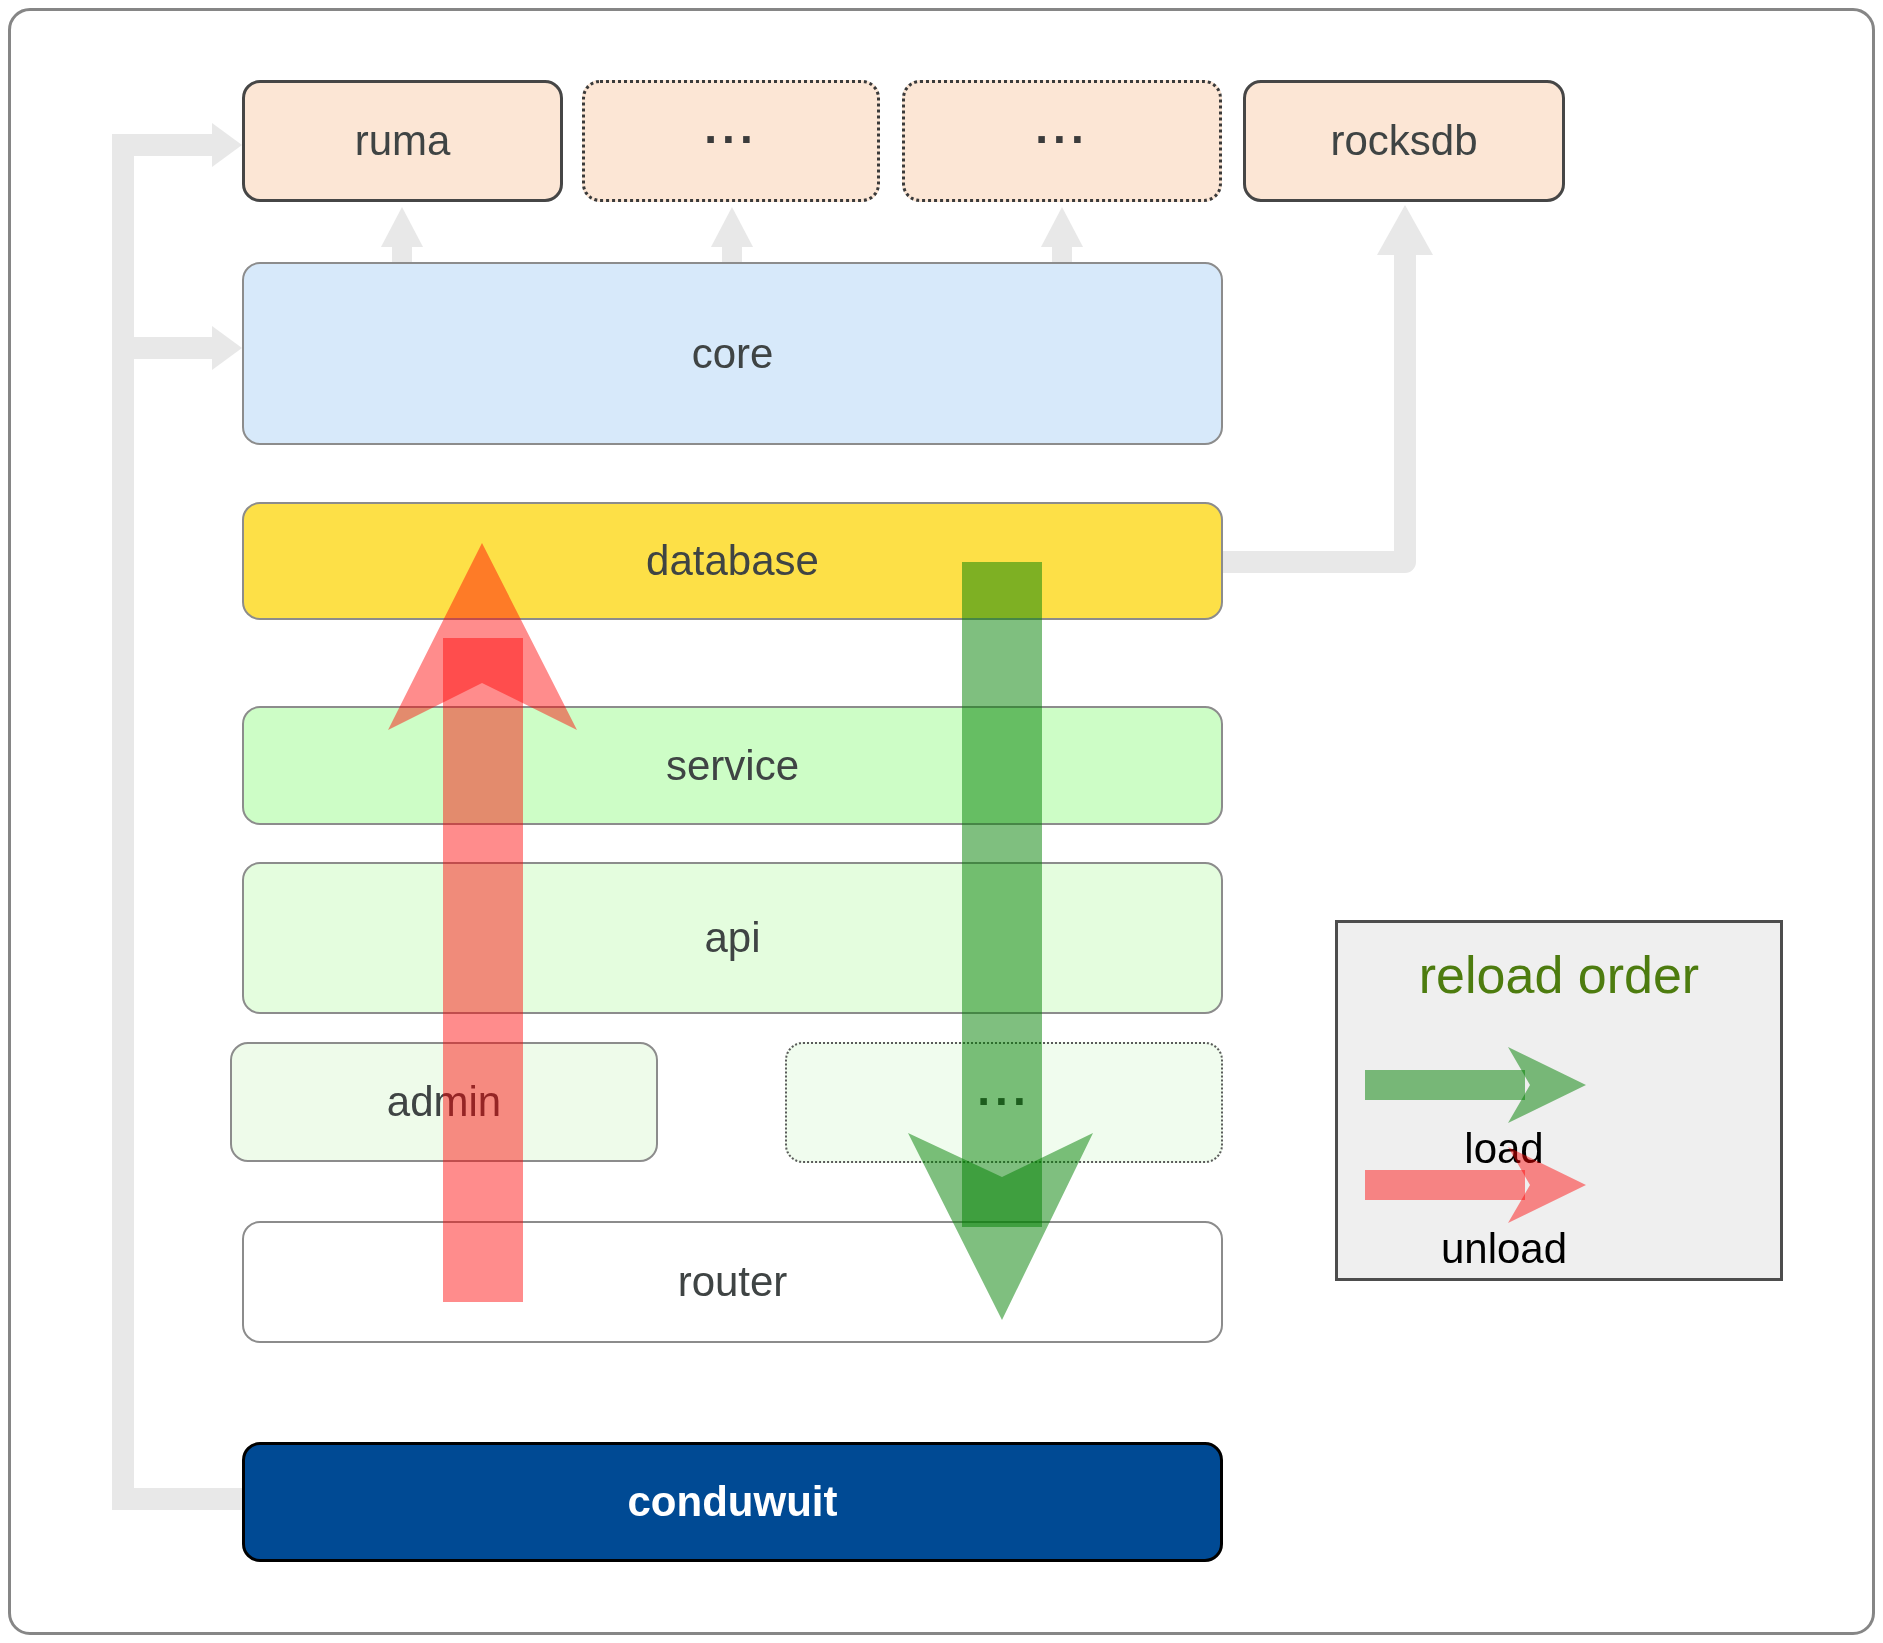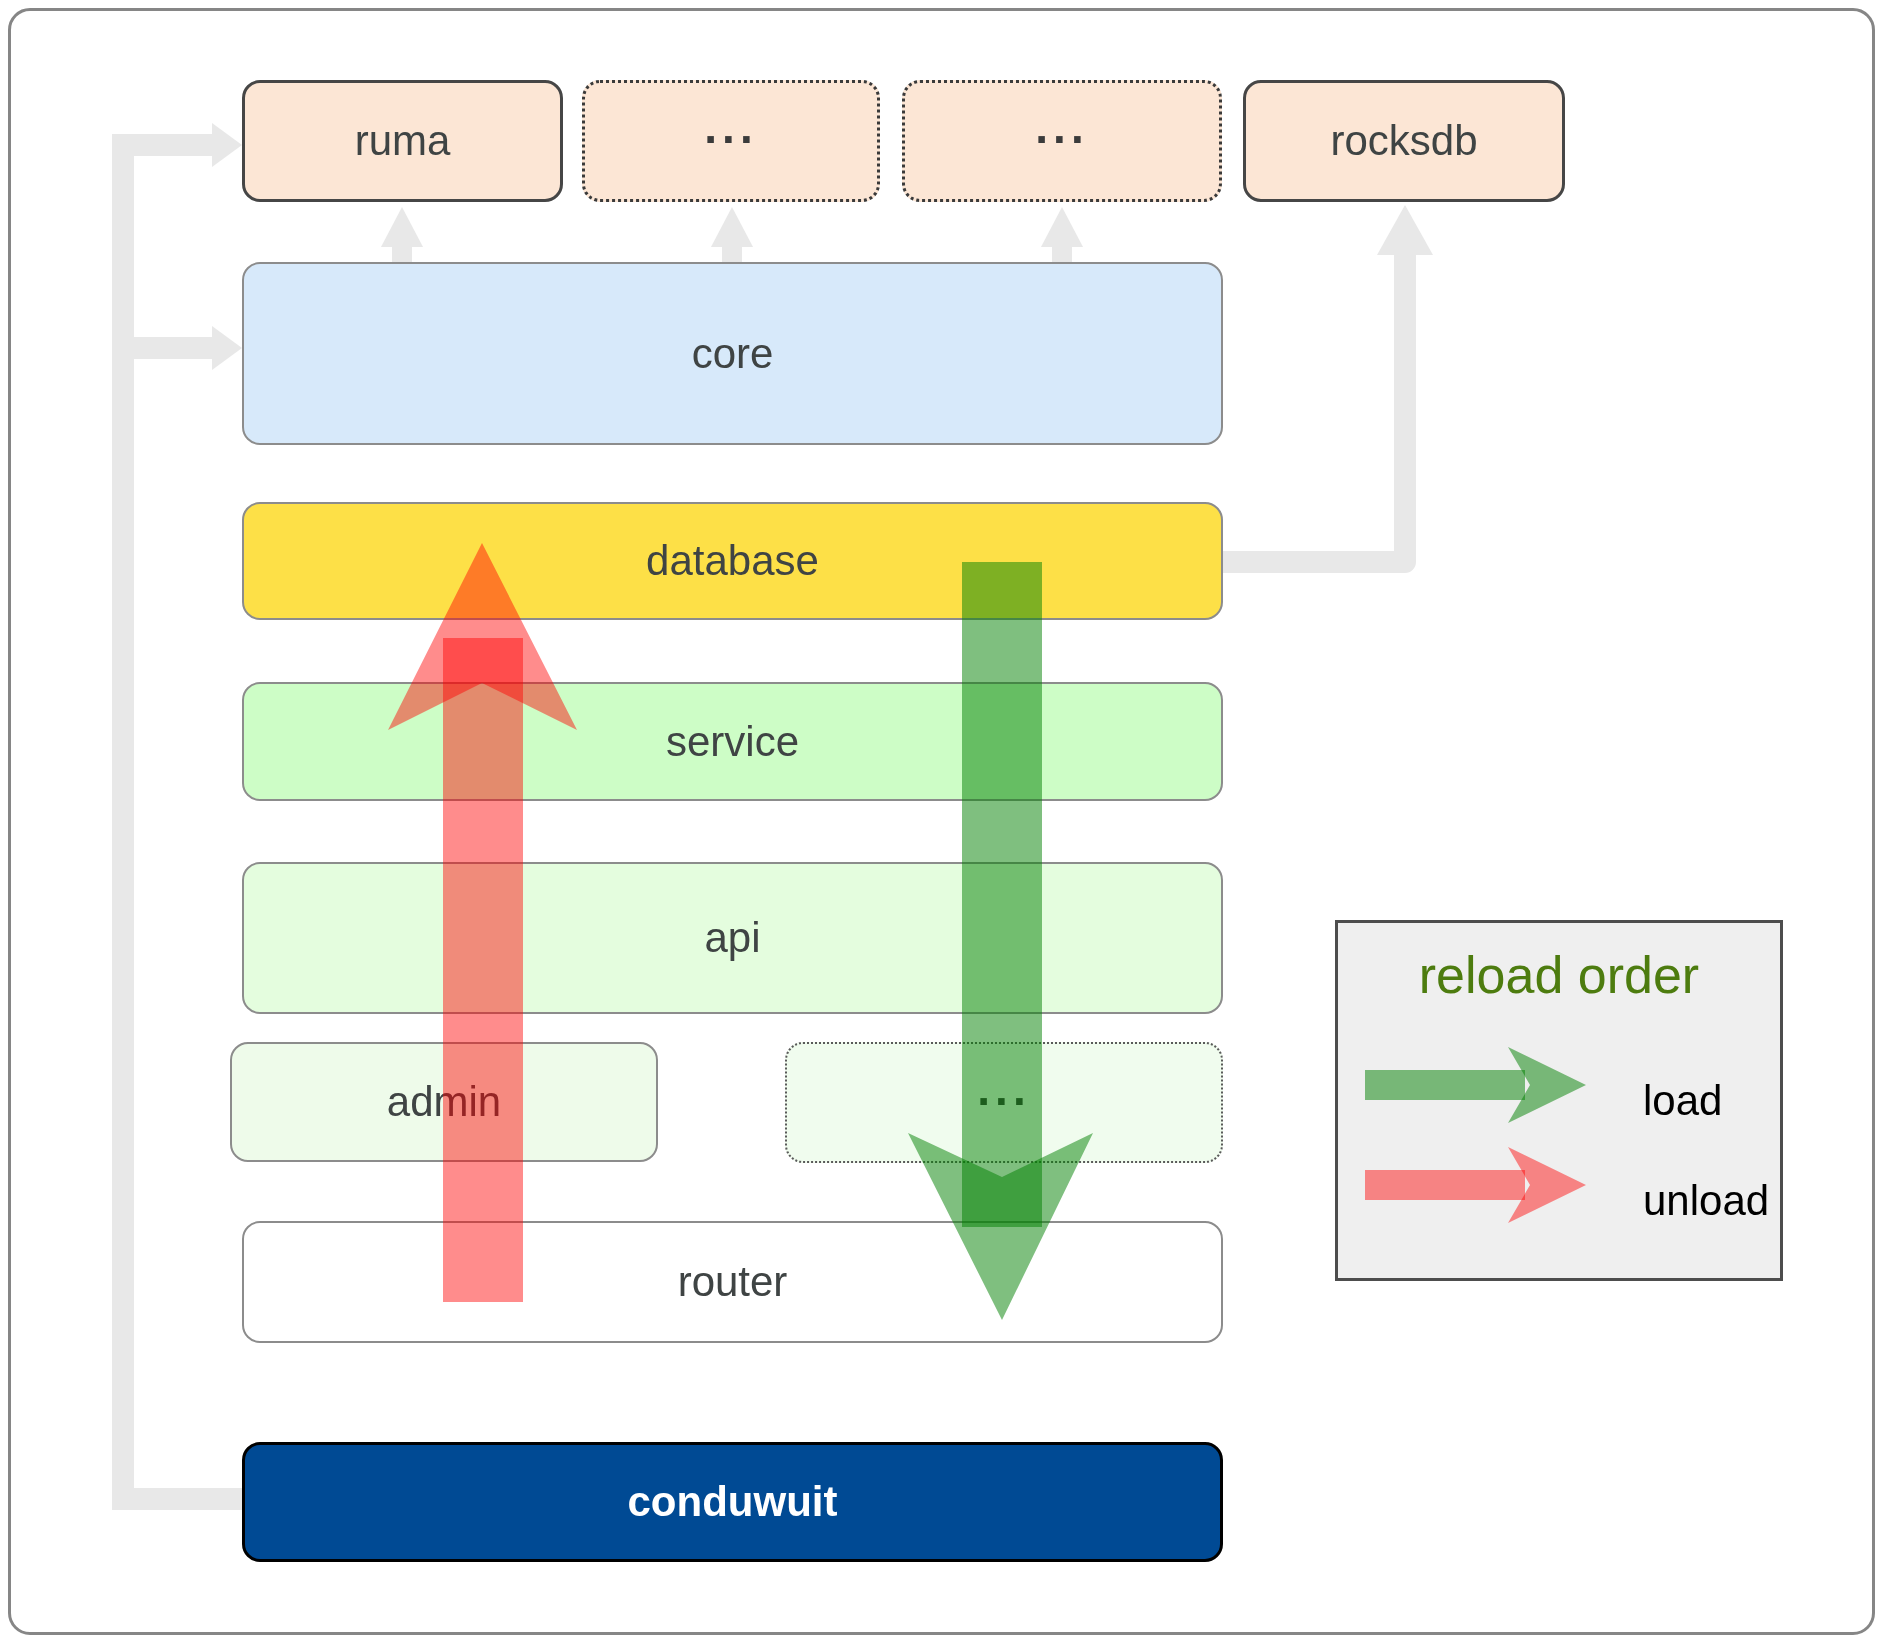--- a/index.html
+++ b/index.html
@@ -8,31 +8,31 @@
   #frame{position:absolute;left:8px;top:8px;width:1861px;height:1621px;border:3px solid #868686;border-radius:22px;background:#fff;}
   svg.layer{position:absolute;left:0;top:0;pointer-events:none;}
   #connector-layer{z-index:1;}
   #arrow-layer{z-index:5;}
   .box{position:absolute;box-sizing:border-box;display:flex;align-items:center;justify-content:center;
        border-radius:18px;font-size:42px;color:#3f4444;z-index:2;}
   .box-peach{background:#fce6d5;border:3px solid #464646;}
   .box-peach-dotted{background:#fce6d5;border:3px dotted #3a3a3a;}
   .box-core{background:#d7e9fa;border:2px solid #8c8c8c;}
   .box-database{background:#fde047;border:2px solid #8c8c8c;}
-  .box-service{background:#cdfdc6;border:2px solid #8c8c8c;}
+  .box-service{background:#cdfdc6;border:2px solid #8c8c8c;margin-top:24px;}
   .box-api{background:#e4fdde;border:2px solid #8c8c8c;}
   .box-admin{background:#eefbea;border:2px solid #8c8c8c;}
   .box-admin-dotted{background:#f0fcee;border:2.5px dotted #5a5a5a;}
   .box-router{background:#ffffff;border:2px solid #8c8c8c;}
   .box-conduwuit{background:#004a94;border:3px solid #000;color:#fff;font-weight:bold;}
   .dots{font-weight:bold;font-size:46px;letter-spacing:5px;transform:translateY(-14px);color:#3b3b3b;}
   #legend{position:absolute;left:1335px;top:920px;width:448px;height:361px;box-sizing:border-box;
           background:#efefef;border:3px solid #4d4d4d;z-index:2;}
   #legend-title{position:absolute;left:0;top:22px;width:100%;text-align:center;font-size:52px;color:#4d7c0f;}
-  .legend-row{position:absolute;left:27px;height:80px;display:flex;align-items:flex-end;}
+  .legend-row{position:absolute;left:27px;height:80px;display:flex;align-items:center;flex-direction:column;}
   .legend-row .arrow-svg{width:230px;height:80px;flex:0 0 auto;}
   .legend-label{font-size:42px;color:#000;margin-left:48px;}
 </style>
 </head>
 <body>
 
 <div id="canvas">
   <div id="frame"></div>
 
   <svg id="connector-layer" class="layer" width="1883" height="1643" viewBox="0 0 1883 1643">

